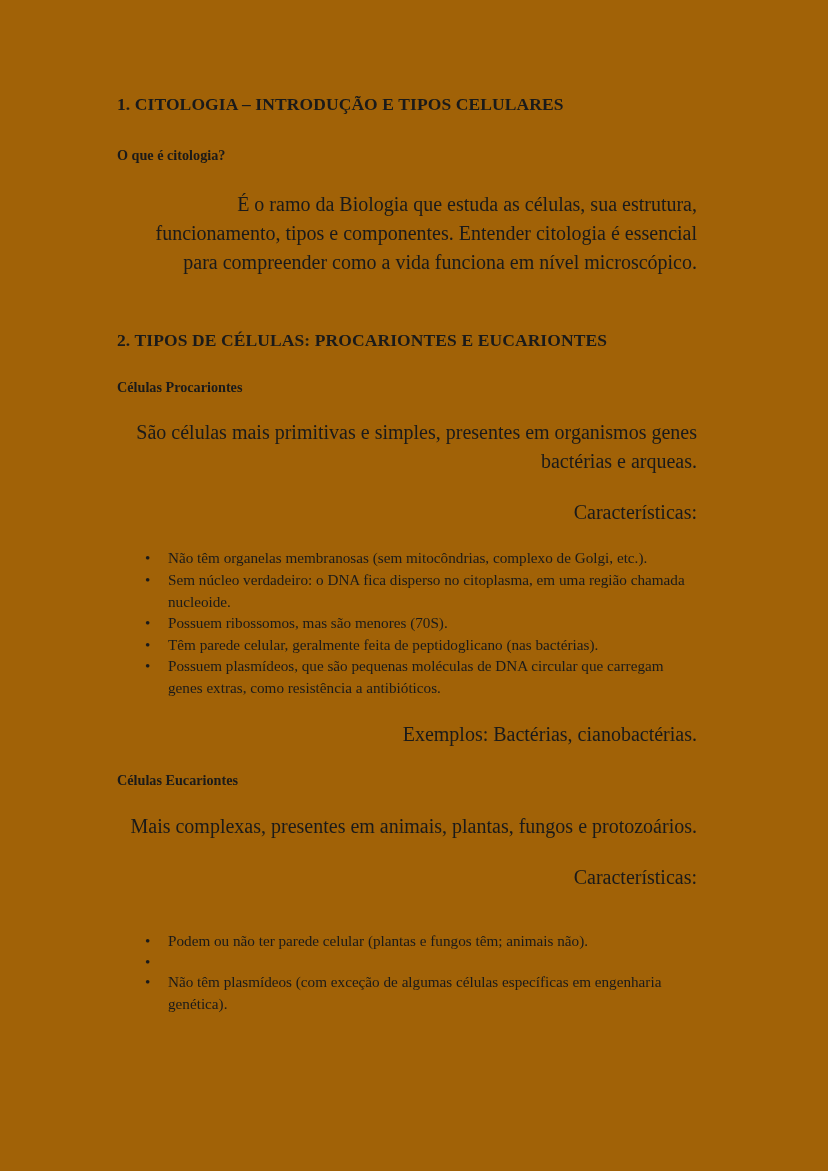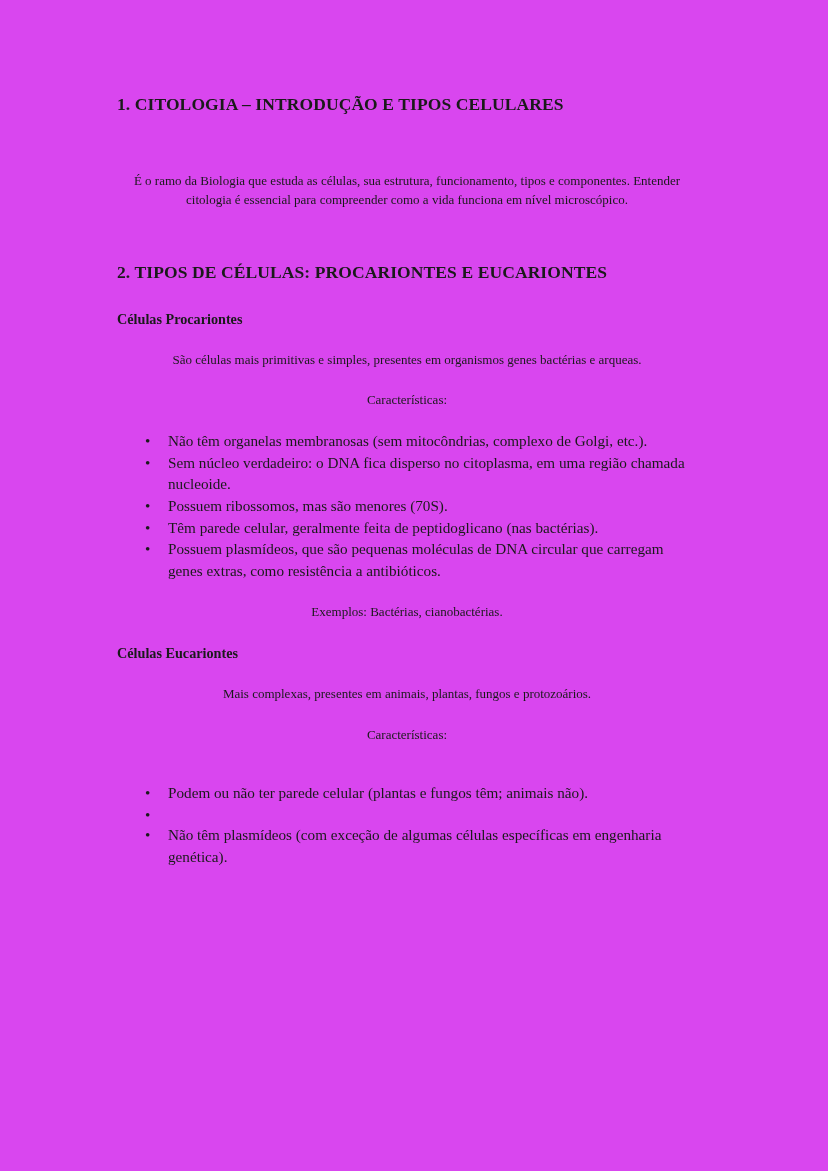--- a/index.html
+++ b/index.html
@@ -11,21 +11,21 @@
   body {
     font-family: "Liberation Serif", "DejaVu Serif", serif;
     color: #1a1a1a;
     -webkit-font-smoothing: antialiased;
   }
   .page {
     position: relative;
     width: 828px;
     height: 1171px;
     margin: 0 auto;
-    background: #d946ef;
+    background: #a16207;
     box-sizing: border-box;
     overflow: hidden;
   }
   .content {
     position: absolute;
     left: 117px;
     top: 93px;
     width: 580px;
   }
 
@@ -38,24 +38,24 @@
   }
 
   .sub-h {
     font-size: 14.2px;
     font-weight: bold;
     line-height: 1.3;
     margin: 0;
   }
 
   p.para {
-    font-size: 13px;
+    font-size: 20px;
     line-height: 1.45;
     margin: 0;
-    text-align: center;
+    text-align: right;
   }
 
   ul.blist {
     list-style: none;
     margin: 0;
     padding: 0;
   }
   ul.blist > li {
     position: relative;
     font-size: 15.2px;
@@ -85,20 +85,21 @@
 </head>
 <body>
 
 <div class="page">
   <div class="content">
 
     <h1 class="doc-h">1. CITOLOGIA – INTRODUÇÃO E TIPOS CELULARES</h1>
 
     <div class="sp-30"></div>
 
+    <div class="sub-h">O que é citologia?</div>
 
     <div class="sp-26"></div>
 
     <p class="para">É o ramo da Biologia que estuda as células, sua estrutura, funcionamento, tipos e componentes. Entender citologia é essencial para compreender como a vida funciona em nível microscópico.</p>
 
     <div class="sp-52"></div>
 
     <h1 class="doc-h">2. TIPOS DE CÉLULAS: PROCARIONTES E EUCARIONTES</h1>
 
     <div class="sp-26"></div>

